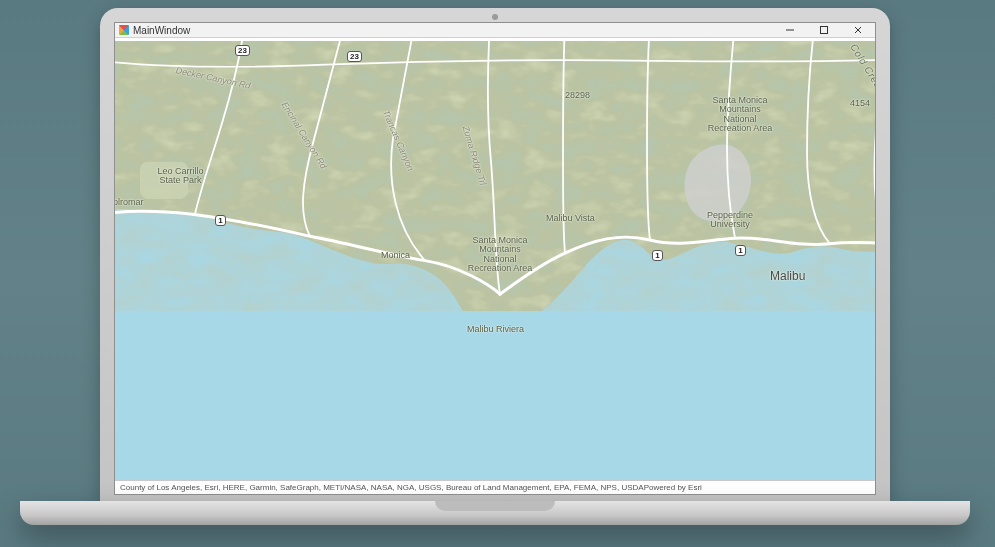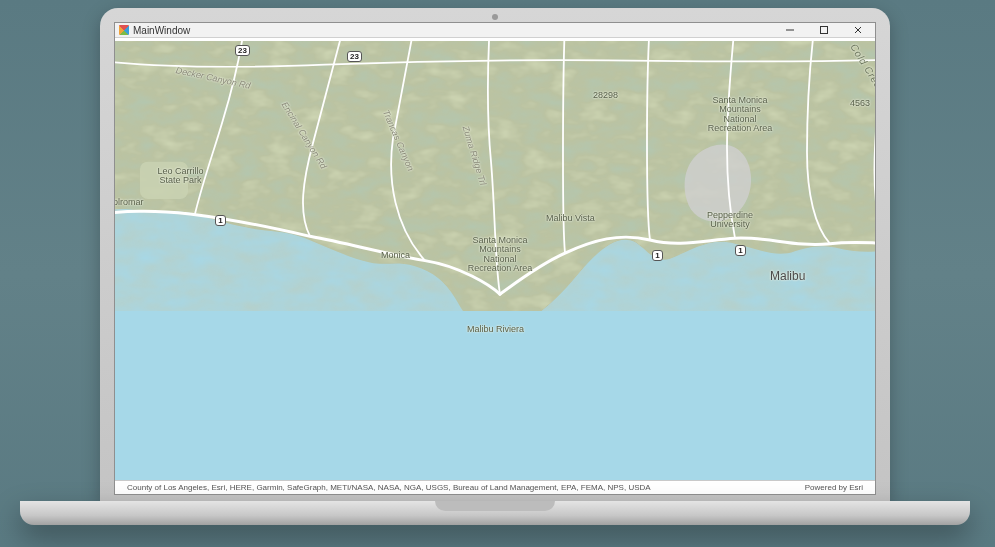--- a/index.html
+++ b/index.html
@@ -153,23 +153,22 @@
   .attr {
     position:absolute;
     left:0; right:0; bottom:0;
     height:14px;
     background:#fff;
     border-top:1px solid #c9c9c9;
     font-size:8px;
     color:#555;
     display:flex;
     align-items:center;
-    padding:0 12px;
-    justify-content:space-between;
-    gap:24px;
+    padding:0 5px;
+    justify-content:flex-start;
   }
 </style>
 </head>
 <body>
 
 <div class="laptop">
   <div class="bezel">
     <div class="camera"></div>
 
     <div class="screen">
@@ -246,23 +245,23 @@
           <path class="road thin" d="M470 -10 C 468 40, 468 90, 468 135 C 468 180, 468 215, 470 238"></path>
           <path class="road thin" d="M555 -10 C 552 35, 552 80, 552 120 C 552 165, 552 200, 555 224"></path>
           <path class="road thin" d="M640 -10 C 636 35, 632 80, 632 125 C 632 170, 636 200, 640 222"></path>
           <path class="road thin" d="M720 -10 C 714 40, 712 85, 712 130 C 712 175, 720 210, 735 228"></path>
           <path class="road thin" d="M790 -10 C 786 35, 782 80, 780 125 C 778 170, 782 205, 790 226"></path>
 
           <path class="road thin" d="M-10 30 C 60 40, 140 40, 230 36 C 330 32, 440 30, 560 32 C 650 33, 740 33, 820 30"></path>
         </svg>
 
 
-        <span class="map-lbl" style="left:450px; top:50px;margin-left:28px;">28298</span>
-
-        <span class="map-lbl" style="left:735px; top:58px;">4563</span>
+        <span class="map-lbl" style="left:450px; top:50px;">28298</span>
+
+        <span class="map-lbl" style="left:735px; top:58px;">4154</span>
 
         <span class="map-lbl italic" style="left:720px; top:30px; transform:rotate(58deg);">Cold Creek Rd</span>
 
         <span class="map-lbl" style="left:580px; top:170px; width:70px;">Pepperdine
 University</span>
 
         <span class="map-lbl" style="left:585px; top:55px; width:80px;">Santa Monica
 Mountains
 National
 Recreation Area</span>

